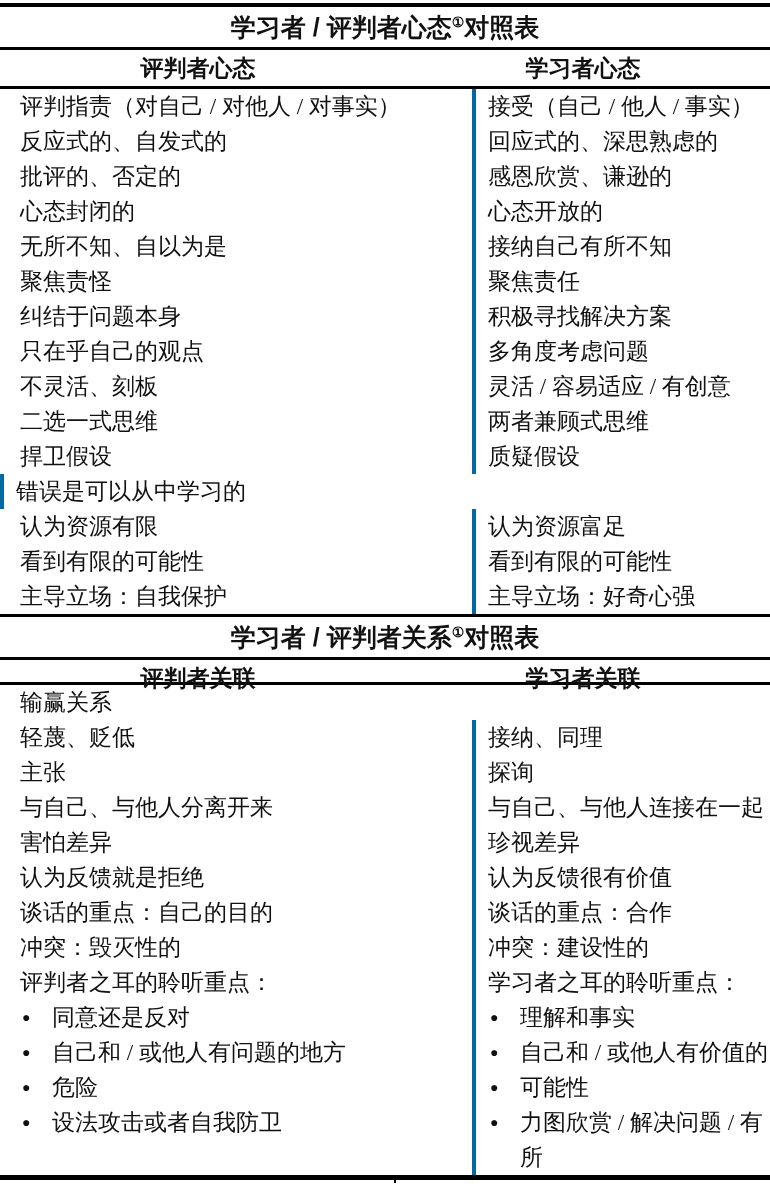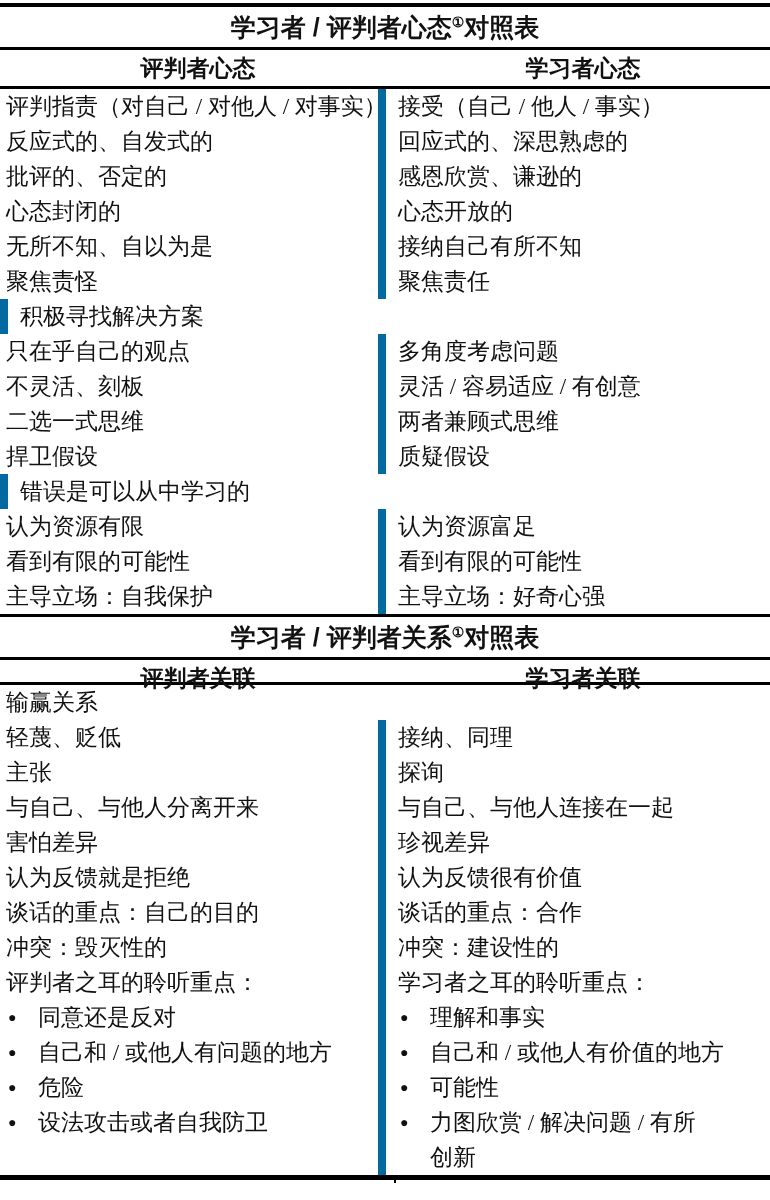--- a/index.html
+++ b/index.html
@@ -52,22 +52,22 @@
   
   .t-body .row { display: flex; height: 35px; }
   .t-body .row.tall { height: 70px; }
   .cell {
     box-sizing: border-box;
     font-size: 23px;
     line-height: 35px;
     white-space: nowrap;
     overflow: hidden;
   }
-  .cl { width: 378px; padding-left: 6px; }
-  .cr { flex: 1; border-left: 8px solid #0369a1; padding-left: 12px; }
+  .cl { width: 472px; padding-left: 20px; }
+  .cr { flex: 1; border-left: 4px solid #0369a1; padding-left: 12px; }
 
   
   .bullet-cell { display: flex; white-space: normal; }
   .bullet {
     flex: none;
     width: 30px;
     padding-left: 2px;
     font-size: 14px;
     line-height: 35px;
   }
@@ -118,20 +118,21 @@
         </div>
       <div class="row">
           <div class="cell cl">无所不知、自以为是</div>
           <div class="cell cr">接纳自己有所不知</div>
         </div>
       <div class="row">
           <div class="cell cl">聚焦责怪</div>
           <div class="cell cr">聚焦责任</div>
         </div>
       <div class="row">
+          <div class="cell cl">纠结于问题本身</div>
           <div class="cell cr">积极寻找解决方案</div>
         </div>
       <div class="row">
           <div class="cell cl">只在乎自己的观点</div>
           <div class="cell cr">多角度考虑问题</div>
         </div>
       <div class="row">
           <div class="cell cl">不灵活、刻板</div>
           <div class="cell cr">灵活 / 容易适应 / 有创意</div>
         </div>

